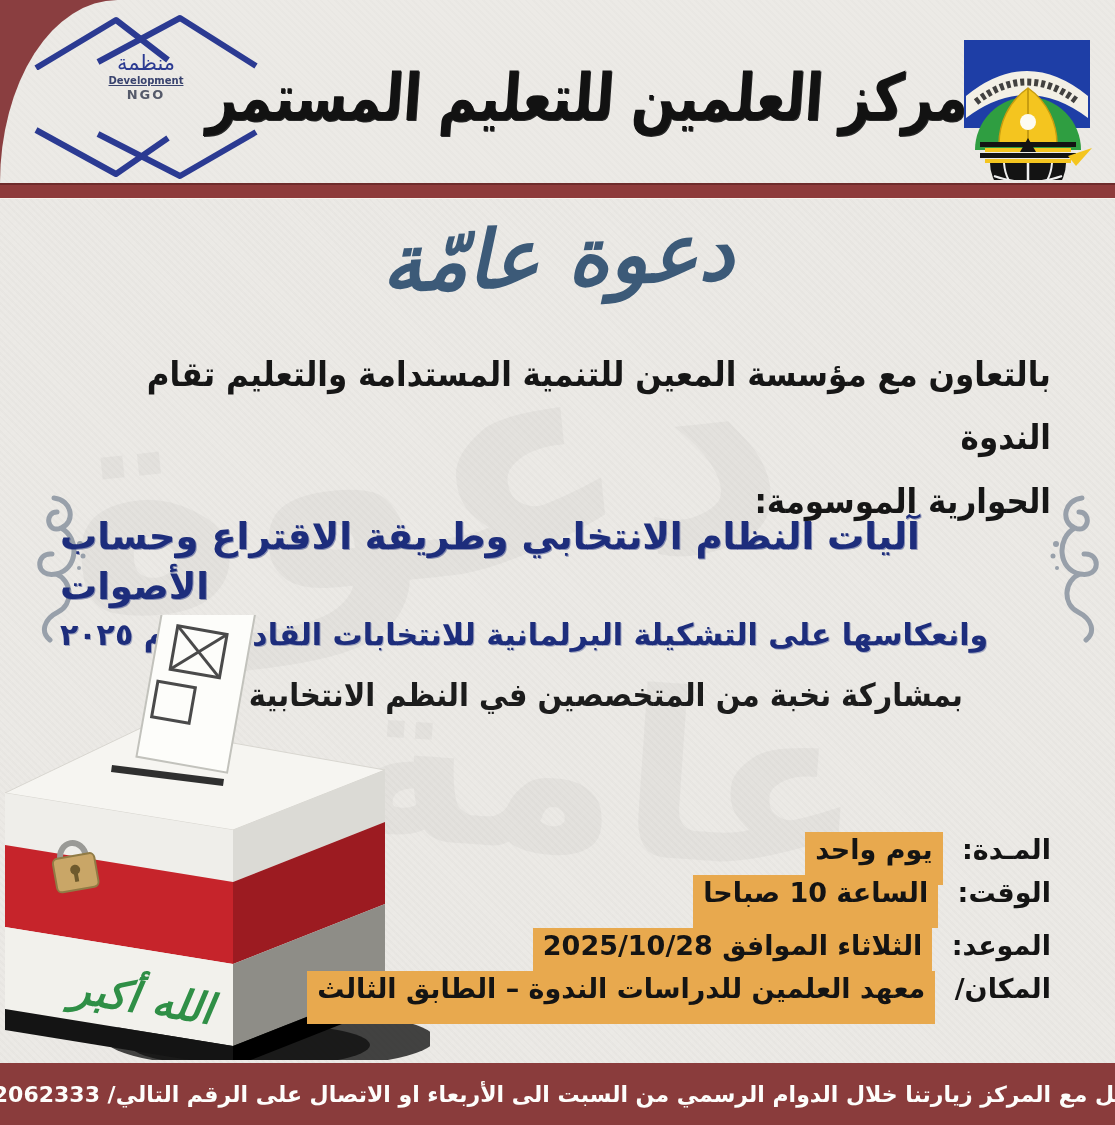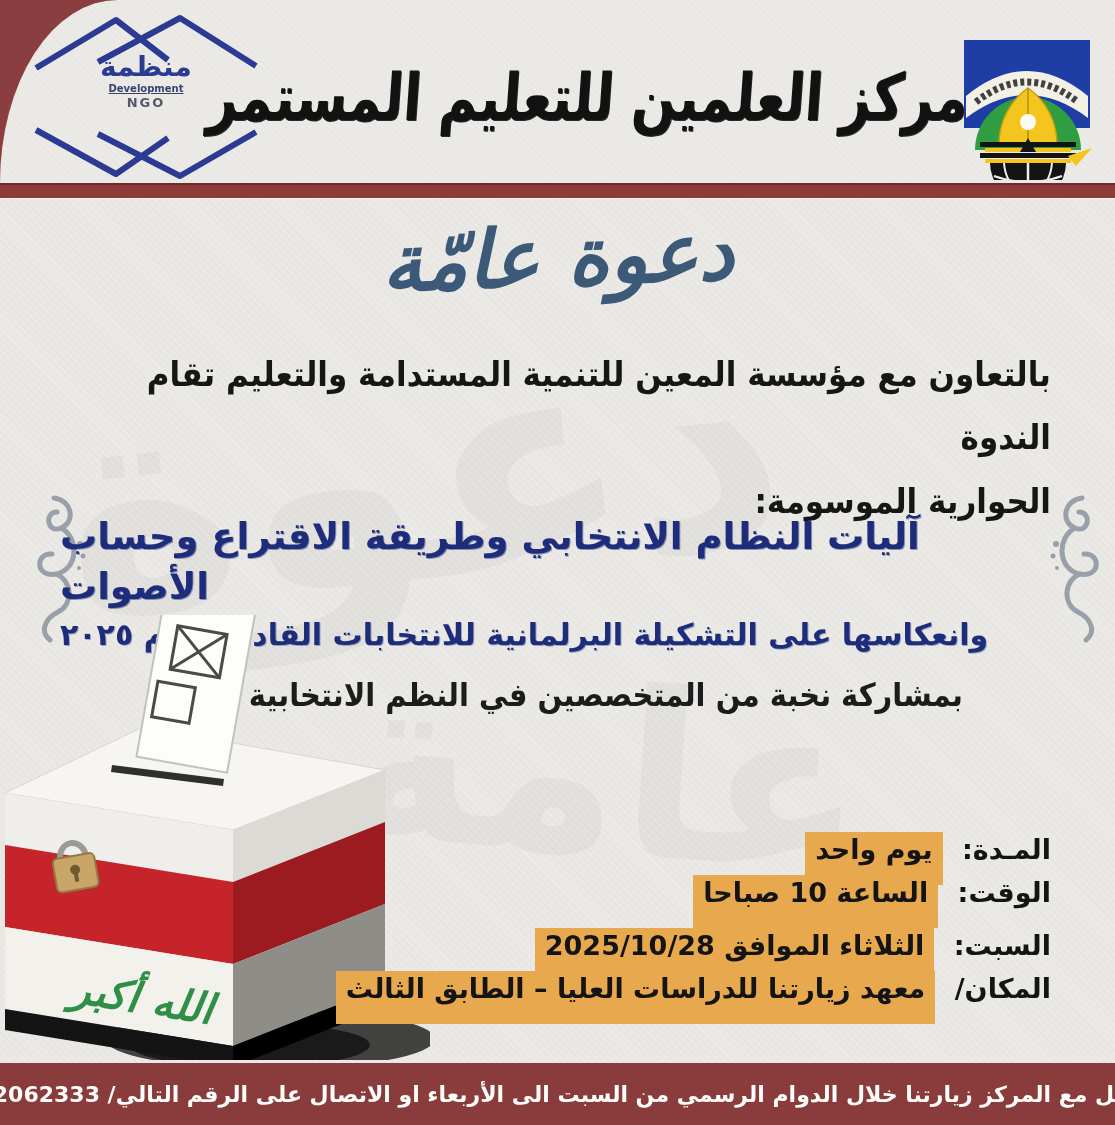--- a/index.html
+++ b/index.html
@@ -15,21 +15,21 @@
   .header{position:absolute;top:0;left:0;width:1115px;height:183px;background:#8a3e40;}
   .header-surface{
     position:absolute;inset:0;background:#eceae6;border-top-left-radius:125px 195px;
     background-image:repeating-linear-gradient(45deg, rgba(0,0,0,0.012) 0 2px, transparent 2px 5px);
   }
   .stripe{position:absolute;top:183px;left:0;width:1115px;height:13px;background:#8e3b3b;border-top:2px solid #6e2b2b;border-bottom:1px solid #f7f4ee;}
   .ngo-logo{position:absolute;top:12px;left:28px;width:236px;height:168px;text-align:center;color:#2b3a92;}
   .ngo-logo svg{position:absolute;left:0;width:236px;}
   .ngo-chevrons-top{top:0;height:58px;}
   .ngo-chevrons-bottom{top:112px;height:56px;}
-  .ngo-t1{position:relative;margin-top:40px;font-size:28px;font-weight:bold;direction:rtl;line-height:1.1;}
+  .ngo-t1{position:relative;margin-top:40px;font-size:21px;font-weight:normal;direction:rtl;line-height:1.1;}
   .ngo-t2{position:relative;font-size:19px;font-weight:bold;direction:rtl;line-height:1.2;}
   .ngo-t3{position:relative;font-size:11px;font-weight:bold;color:#39436e;line-height:1.15;}
   .ngo-t4{position:relative;font-size:10px;font-weight:bold;color:#39436e;line-height:1.1;text-decoration:underline;}
   .ngo-t5{position:relative;font-size:13px;font-weight:bold;color:#555a6a;letter-spacing:2px;line-height:1.4;}
   .center-callig{
     position:absolute;top:22px;left:238px;width:700px;height:150px;
     display:flex;align-items:center;justify-content:center;
     font-size:52px;font-weight:bold;color:#121212;direction:rtl;white-space:nowrap;
     transform:skewX(-4deg) scaleY(1.25);letter-spacing:-2px;
     text-shadow:1px 1px 0 #2a2a2a;
@@ -197,26 +197,26 @@
   <div class="details">
     <div class="row">
       <span class="lbl">المـدة:</span>
       <span class="val">يوم واحد</span>
     </div>
     <div class="row">
       <span class="lbl">الوقت:</span>
       <span class="val">الساعة 10 صباحا</span>
     </div>
     <div class="row gap">
-      <span class="lbl">السبت:</span>
+      <span class="lbl">الموعد:</span>
       <span class="val">الثلاثاء الموافق 2025/10/28</span>
     </div>
     <div class="row">
       <span class="lbl">المكان/</span>
-      <span class="val">معهد زيارتنا للدراسات العليا – الطابق الثالث</span>
+      <span class="val">معهد العلمين للدراسات الندوة – الطابق الثالث</span>
     </div>
   </div>
 
   <div class="footer-bar">
     <div class="txt">للتواصل مع المركز زيارتنا خلال الدوام الرسمي من السبت الى الأربعاء او الاتصال على الرقم التالي/ 07822062333</div>
   </div>
 
 </div>
 
 </body></html>

